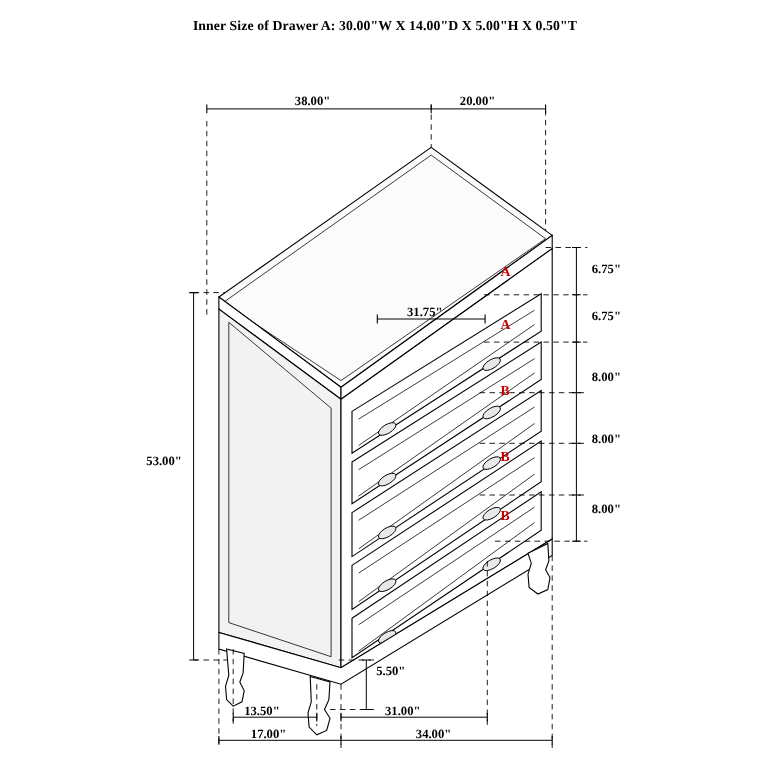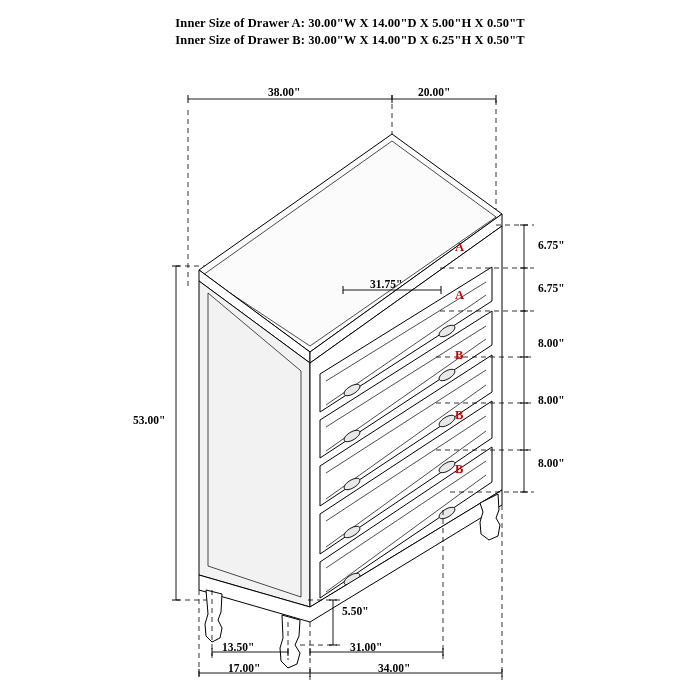--- a/index.html
+++ b/index.html
@@ -37,21 +37,20 @@
   .side{fill:#f2f2f2;stroke:#000;stroke-width:1;}
   .drawerface{fill:#ffffff;stroke:#000;stroke-width:1;}
   .pull{fill:#e8e8e8;stroke:#000;stroke-width:0.8;}
 </style>
 </head>
 <body>
 
 <div id="stage">
 
   <div class="hdr" id="hdr1">Inner Size of Drawer A: 30.00"W X 14.00"D X 5.00"H X 0.50"T</div>
-  <div class="hdr" id="hdr2">Inner Size of Drawer B: 30.00"W X 14.00"D X 6.25"H X 0.50"T</div>
 
   <svg width="700" height="700">
 
     <path class="dash" d="M188,110 L188,290"></path>
     <path class="dash" d="M392,95 L392,140"></path>
     <path class="dash" d="M496,100 L496,225"></path>
 
     <path class="dim" d="M188,99 L392,99"></path>
     <path class="ln" d="M188,95 L188,103 M392,95 L392,103"></path>
 

